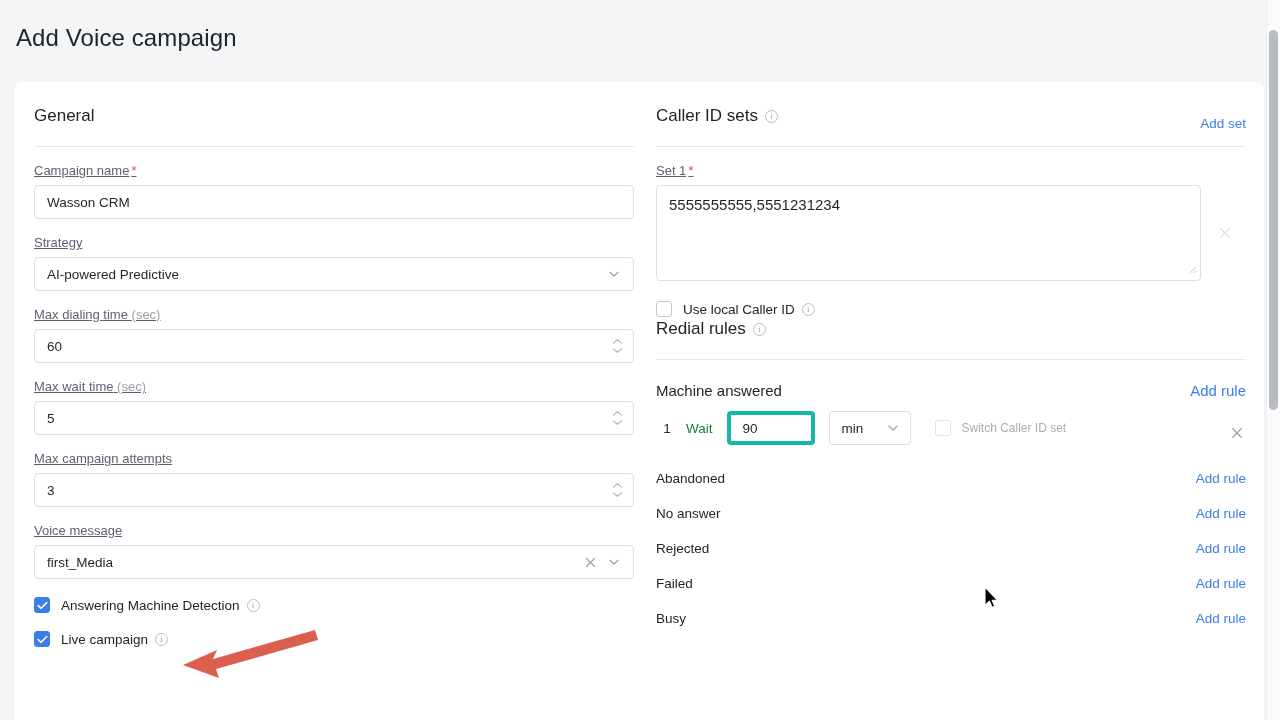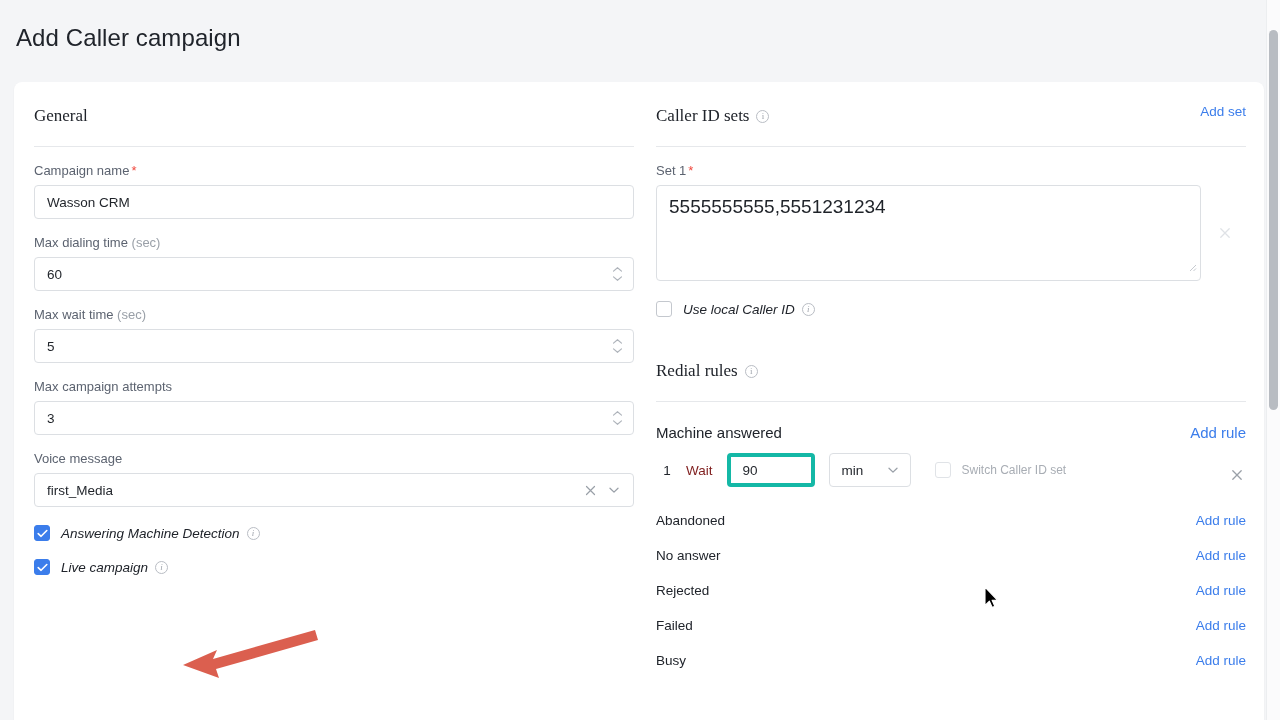--- a/index.html
+++ b/index.html
@@ -35,47 +35,47 @@
   .column { position: absolute; top: 0; }
   #col-left  { left: 20px;  width: 600px; }
   #col-right { left: 642px; width: 590px; }
 
   
   .section-head {
     display: flex; align-items: center;
     font-size: 17px; color: #20242b;
     height: 24px;
   }
-  .section-head .h-text { font-weight: 400; font-family: Liberation Serif, serif; }
+  .section-head .h-text { font-weight: 400; }
   .section-wrap { position: relative; }
   .divider {
     height: 1px; background: #e6e8eb;
     margin-top: 18px;
   }
   .head-action {
-    position: absolute; right: 0; top: 0;
+    position: absolute; right: 0; top: 12px;
     font-size: 13.5px; color: #3b7deb; cursor: pointer;
   }
 
   
   .info-icon {
     display: inline-flex; align-items: center; justify-content: center;
     width: 13px; height: 13px;
     border: 1px solid #b9bdc4; border-radius: 50%;
     color: #a0a5ad; font-size: 9px; line-height: 1;
     margin-left: 7px; flex: none;
     font-family: "Liberation Serif", serif;
     padding-bottom: 0px;
   }
 
   
   .field { margin-top: 16px; }
   .field-label {
     font-size: 13px; color: #5c6370;
-    margin-bottom: 7px; display: block;
+    margin-bottom: 7px; display: block; text-decoration: underline;
   }
   .field-label .muted { color: #9aa0a8; }
   .req { color: #f0483e; font-size: 13px; margin-left: 2px; }
 
   .control {
     position: relative;
     height: 34px;
     border: 1px solid #dcdfe3;
     border-radius: 4px;
     background: #fff;
@@ -94,41 +94,41 @@
   }
   .stepper svg { display: block; }
 
   .chev { cursor: pointer; display: flex; }
   .clear-x { cursor: pointer; display: flex; margin-right: 10px; }
 
   
   .cb-row {
     display: flex; align-items: center;
     margin-top: 18px;
-    font-size: 13.5px; color: #20242b; font-style: italic;
+    font-size: 13.5px; color: #20242b;
   }
   .cbox {
     width: 16px; height: 16px; border-radius: 3px;
     border: 1.5px solid #c4c8ce; background: #fff;
     margin-right: 11px; flex: none;
     display: flex; align-items: center; justify-content: center;
     cursor: pointer;
   }
   .cbox.checked { background: #3b7deb; border-color: #3b7deb; }
   .cbox.disabled { border-color: #e0e3e7; }
 
   
   .textarea-row { display: flex; align-items: center; }
   .textarea {
     position: relative;
     width: 545px; height: 96px;
     border: 1px solid #dcdfe3; border-radius: 4px;
     background: #fff;
     padding: 10px 12px;
-    font-size: 19px; color: #1f2329;
+    font-size: 15px; color: #1f2329;
   }
   .resize-grip { position: absolute; right: 3px; bottom: 3px; }
   .remove-x {
     margin-left: 14px; cursor: pointer;
     display: flex; align-items: center; justify-content: center;
     width: 20px; height: 20px;
   }
 
   
   .rule-group { margin-top: 22px; position: relative; }
@@ -136,21 +136,21 @@
     display: flex; align-items: center; justify-content: space-between;
     font-size: 15px; color: #20242b;
   }
   .rule-head .add { color: #3b7deb; cursor: pointer; }
   .rule-row {
     display: flex; align-items: center;
     margin-top: 12px;
     font-size: 13.5px;
   }
   .rule-idx { width: 22px; text-align: center; color: #20242b; }
-  .rule-wait { margin-left: 8px; margin-right: 14px; color: #7f1d1d; }
+  .rule-wait { margin-left: 8px; margin-right: 14px; color: #15803d; }
   .rule-input {
     width: 88px; height: 34px;
     border: 4px solid #14b8a6; border-radius: 4px;
     display: flex; align-items: center; padding: 0 12px;
     color: #1f2329;
   }
   .rule-select {
     width: 82px; height: 34px; margin-left: 14px;
     border: 1px solid #dcdfe3; border-radius: 4px;
     display: flex; align-items: center; justify-content: space-between;
@@ -183,21 +183,21 @@
   #scroll-thumb {
     position: absolute; right: 2px; top: 30px;
     width: 9px; height: 380px;
     background: #b8bcc2; border-radius: 5px;
     cursor: pointer;
   }
 </style>
 </head>
 <body>
 
-<div id="page-title">Add Caller campaign</div>
+<div id="page-title">Add Voice campaign</div>
 
 <div id="card">
 
   <div class="column" id="col-left">
 
     <div class="section-wrap" style="margin-top:22px;">
       <div class="section-head">
         <span class="h-text">General</span>
       </div>
       <div class="divider"></div>
@@ -205,20 +205,31 @@
 
     <div class="field">
       <label class="field-label">
         <span>Campaign name</span><span class="req">*</span>
       </label>
       <div class="control">
         <span class="val">Wasson CRM</span>
       </div>
     </div>
 
+    <div class="field">
+      <label class="field-label">Strategy</label>
+      <div class="control">
+        <span class="val">AI-powered Predictive</span>
+        <span class="chev">
+          <svg width="14" height="14" viewBox="0 0 14 14">
+              <path d="M3 5.3 L7 9.1 L11 5.3" fill="none" stroke="#9aa0a8" stroke-width="1.3" stroke-linecap="round" stroke-linejoin="round"></path>
+            </svg>
+        </span>
+      </div>
+    </div>
 
     <div class="field">
       <label class="field-label">
         <span>Max dialing time</span>
         <span class="muted">(sec)</span>
       </label>
       <div class="control">
         <span class="val">60</span>
         <span class="stepper">
           <svg width="11" height="6" viewBox="0 0 11 6">
@@ -333,21 +344,21 @@
         </span>
       </div>
     </div>
 
     <div class="cb-row" style="margin-top:20px;">
       <span class="cbox"></span>
       <span>Use local Caller ID</span>
       <span class="info-icon">i</span>
     </div>
 
-    <div class="section-wrap" style="margin-top:42px;text-align:center;">
+    <div class="section-wrap" style="text-align:center;">
       <div class="section-head">
         <span class="h-text">Redial rules</span>
         <span class="info-icon">i</span>
       </div>
       <div class="divider"></div>
     </div>
 
     <div class="rule-group">
       <div class="rule-head">
         <span>Machine answered</span>

